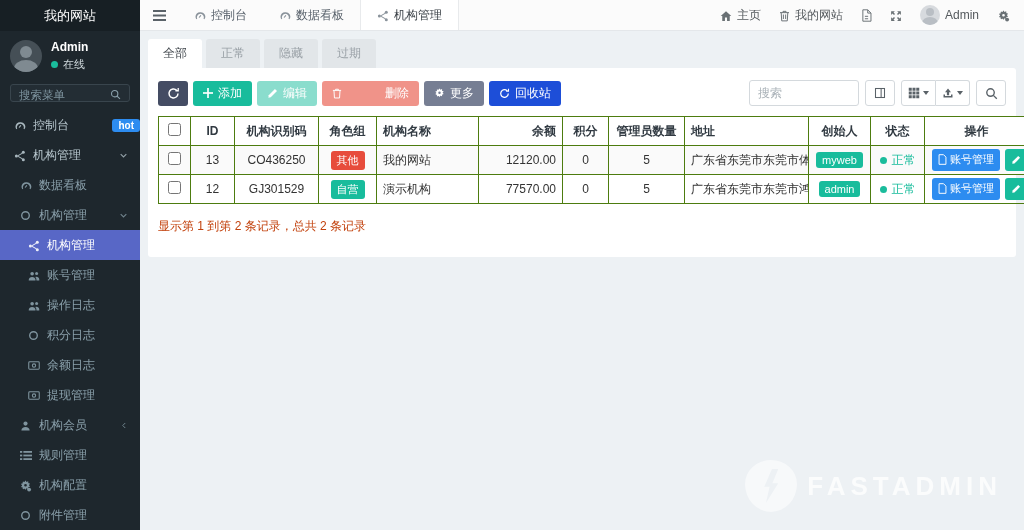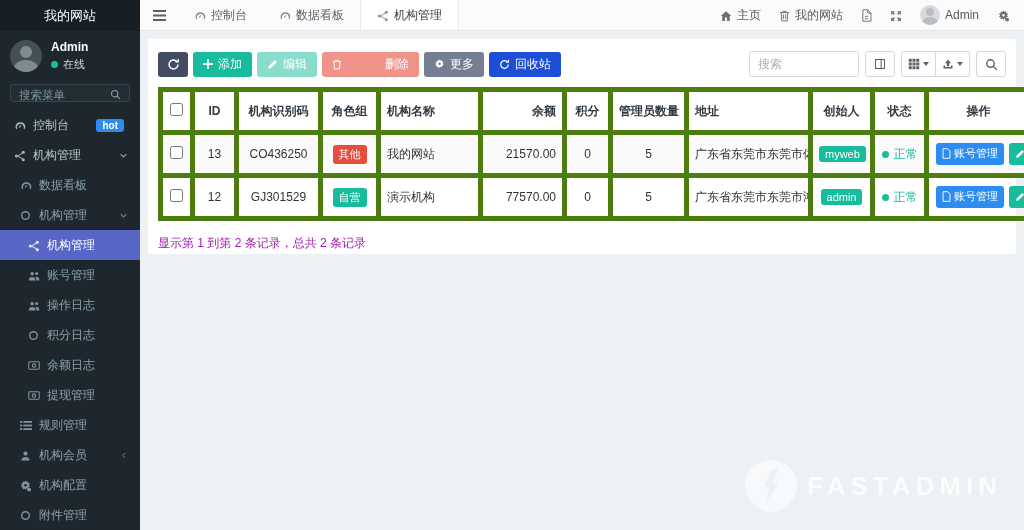--- a/index.html
+++ b/index.html
@@ -35,29 +35,29 @@
   .menu-search { margin:6px 10px 8px; height:18px; background:#232d34; border:1px solid #39454d; border-radius:3px; display:flex; align-items:flex-end; padding:0 8px; }
   .menu-search input { flex:1; background:transparent; border:0; outline:0; color:#cfd8dc; font-size:11.5px; width:80px; font-family:inherit; }
   .menu-search input::placeholder { color:#7e949f; }
   .menu { list-style:none; }
   .menu-item { height:30px; display:flex; align-items:center; gap:7px; color:#b8c7ce; cursor:pointer; padding-left:13px; font-size:12px; position:relative; }
   .menu-item.lv2 { padding-left:19px; }
   .menu-item.lv3 { padding-left:27px; }
   .menu-item.dim { color:#8aa0ab; }
   .menu-item.active { background:#5867c6; color:#fff; }
   .menu-item .mi { flex:0 0 13px; text-align:center; opacity:.9; }
-  .badge-hot { background:#2d8cf0; color:#fff; font-size:10px; font-weight:bold; padding:1px 6px; border-radius:3px; margin-left:auto; margin-right:16px; }
+  .badge-hot { background:#2d8cf0; color:#fff; font-size:10px; font-weight:bold; padding:1px 6px; border-radius:3px; margin-left:auto; margin-right:0; }
   .chev { margin-left:auto; margin-right:12px; opacity:.75; }
 
   
   .main { position:absolute; top:31px; left:140px; right:0; bottom:0; background:#edf1f4; padding:8px 8px 0; }
   .tabs { display:flex; gap:4px; align-items:flex-end; }
   .tab { padding:6px 15px; background:#e2e6e9; color:#9aa1a7; border-radius:3px 3px 0 0; cursor:pointer; }
   .tab.active { background:#fff; color:#41474d; }
-  .panel-body { background:#fff; border-radius:0 3px 3px 3px; padding:12px 10px 2px; }
+  .panel-body { background:#fff; border-radius:0 3px 3px 3px; padding:12px 10px 22px; }
 
   .toolbar { display:flex; align-items:center; }
   .btn { height:25px; border:0; border-radius:3px; color:#fff; font-size:12px; padding:0 10px; margin-right:5px; display:inline-flex; align-items:center; gap:5px; cursor:pointer; font-family:inherit; }
   .btn-refresh { background:#444c63; width:30px; justify-content:center; padding:0; }
   .btn-add { background:#18bc9c; }
   .btn-edit { background:#18bc9c; opacity:.5; }
   .btn-del { background:#e74c3c; opacity:.6;gap:43px; }
   .btn-more { background:#767e93; }
   .btn-recycle { background:#1d4ed8; }
   .toolbar-right { margin-left:auto; display:flex; align-items:center; }
@@ -66,31 +66,31 @@
   .icon-btn { height:26px; min-width:30px; background:#fff; border:1px solid #d4d9dd; color:#5a6268; display:inline-flex; align-items:center; justify-content:center; gap:3px; cursor:pointer; padding:0 6px; }
   .icon-btn.first { border-radius:3px; margin-right:6px; }
   .grp { display:inline-flex; margin-right:6px; }
   .grp .icon-btn:first-child { border-radius:3px 0 0 3px; }
   .grp .icon-btn:last-child { border-radius:0 3px 3px 0; border-left:0; }
   .icon-btn.last { border-radius:3px; }
   .caret { width:0; height:0; border-left:3.5px solid transparent; border-right:3.5px solid transparent; border-top:4px solid #5a6268; }
 
   
   table { width:100%; border-collapse:collapse; margin-top:10px; table-layout:fixed; }
-  th,td { border:5px solid #4d7c0f; height:43px; padding:2px 6px; text-align:center; font-size:12px; overflow:hidden; white-space:nowrap; }
+  th,td { border:1px solid #4d7c0f; height:29px; padding:2px 6px; text-align:center; font-size:12px; overflow:hidden; white-space:nowrap; }
   th { font-weight:bold; color:#313a42; background:#fff; }
   tbody tr:nth-child(odd) { background:#fafafa; }
   .al { text-align:left; } .ar { text-align:right; }
   .lbl { display:inline-block; color:#fff; font-size:11px; padding:2px 6px; border-radius:3px; }
   .lbl-danger { background:#e74c3c; } .lbl-success { background:#18bc9c; }
   .status { color:#18bc9c; display:inline-flex; align-items:center; gap:5px; }
   .abtn { height:22px; border:0; border-radius:3px; color:#fff; font-size:11px; display:inline-flex; align-items:center; justify-content:center; gap:3px; cursor:pointer; padding:0 6px; margin:0 1px; font-family:inherit; }
   .abtn-acct { background:#2d8cf0; } .abtn-edit { background:#18bc9c; width:22px; padding:0; }
 
-  .records { margin-top:14px; color:#a21caf; font-size:12px; }
+  .records { margin-top:14px; color:#c2410c; font-size:12px; }
 
   
   .watermark { position:absolute; right:22px; bottom:18px; display:flex; align-items:center; gap:10px; pointer-events:none; }
   .wm-logo { width:52px; height:52px; border-radius:50% 50% 50% 50%/46% 46% 54% 54%; background:rgba(255,255,255,.55); position:relative; }
   .wm-logo:before { content:""; position:absolute; left:19px; top:9px; width:14px; height:34px; background:#edf1f4; clip-path:polygon(55% 0,100% 0,58% 42%,100% 42%,12% 100%,38% 52%,0 52%); }
   .wm-text { font-size:26px; font-weight:bold; letter-spacing:5px; color:rgba(255,255,255,.75); }
 </style>
 </head>
 <body>
 
@@ -265,57 +265,63 @@
       <span>余额日志</span>
     </li>
     <li class="menu-item lv3 dim">
       <span class="mi"><svg width="12" height="11" viewBox="0 0 16 14" fill="none" stroke="currentColor" stroke-width="1.4">
             <rect x="1" y="2" width="14" height="10" rx="1.2"></rect>
             <circle cx="8" cy="7" r="2.2"></circle>
           </svg></span>
       <span>提现管理</span>
     </li>
     <li class="menu-item lv2 dim">
+      <span class="mi"><svg width="11" height="12" viewBox="0 0 16 16" fill="currentColor">
+            <circle cx="8" cy="4.5" r="3"></circle>
+            <path d="M2 14.5c0-3 2.6-5 6-5s6 2 6 5z"></path>
+          </svg></span>
+      <span>机构会员</span>
+      <span class="chev"><svg width="8" height="9" viewBox="0 0 16 16" fill="none" stroke="currentColor" stroke-width="2">
+            <path d="M10.5 3 5.5 8l5 5"></path>
+          </svg></span>
+    </li>
+    <li class="menu-item lv2 dim">
       <span class="mi"><svg width="12" height="11" viewBox="0 0 16 14" fill="currentColor">
             <rect x="0" y="1" width="3" height="2.4"></rect>
             <rect x="4.5" y="1" width="11.5" height="2.4"></rect>
             <rect x="0" y="5.8" width="3" height="2.4"></rect>
             <rect x="4.5" y="5.8" width="11.5" height="2.4"></rect>
             <rect x="0" y="10.6" width="3" height="2.4"></rect>
             <rect x="4.5" y="10.6" width="11.5" height="2.4"></rect>
           </svg></span>
       <span>规则管理</span>
     </li>
     <li class="menu-item lv2 dim">
-      <span class="mi"><svg width="11" height="12" viewBox="0 0 16 16" fill="currentColor">
-            <circle cx="8" cy="4.5" r="3"></circle>
-            <path d="M2 14.5c0-3 2.6-5 6-5s6 2 6 5z"></path>
-          </svg></span>
-      <span>机构会员</span>
-      <span class="chev"><svg width="8" height="9" viewBox="0 0 16 16" fill="none" stroke="currentColor" stroke-width="2">
-            <path d="M10.5 3 5.5 8l5 5"></path>
-          </svg></span>
-    </li>
-    <li class="menu-item lv2 dim">
       <span class="mi"><svg width="13" height="12" viewBox="0 0 16 16" fill="currentColor">
             <path d="M6 2.5 7 2.3l.4-1.3h1.2L9 2.3l1 .2.9-.9 1 .7-.3 1.2.6.8 1.3.1.3 1.1-1.1.8v1l1.1.8-.3 1.1-1.3.1-.6.8.3 1.2-1 .7-.9-.9-1 .2-.4 1.3H7.4L7 11.7l-1-.2-.9.9-1-.7.3-1.2-.6-.8-1.3-.1L2.2 8.5l1.1-.8v-1l-1.1-.8.3-1.1 1.3-.1.6-.8-.3-1.2 1-.7zM8 5.2A1.8 1.8 0 1 0 8 8.8 1.8 1.8 0 0 0 8 5.2z"></path>
             <circle cx="12.8" cy="12.8" r="2.6"></circle>
           </svg></span>
       <span>机构配置</span>
     </li>
     <li class="menu-item lv2 dim">
       <span class="mi"><svg width="11" height="11" viewBox="0 0 16 16" fill="none" stroke="currentColor" stroke-width="2">
             <circle cx="8" cy="8" r="5.5"></circle>
           </svg></span>
       <span>附件管理</span>
     </li>
   </ul>
 </aside>
 
 <main class="main">
+  <div class="tabs">
+    <div class="tab active">全部</div>
+    <div class="tab">正常</div>
+    <div class="tab">隐藏</div>
+    <div class="tab">过期</div>
+  </div>
   <div class="panel-body">
     <div class="toolbar">
       <button class="btn btn-refresh">
           <svg width="13" height="13" viewBox="0 0 16 16" fill="none" stroke="#fff" stroke-width="1.8">
             <path d="M13.5 8a5.5 5.5 0 1 1-1.6-3.9"></path>
             <path d="M13.8 1.2v3.4h-3.4" stroke-width="1.6" fill="none"></path>
           </svg>
         </button>
       <button class="btn btn-add">
           <svg width="10" height="10" viewBox="0 0 12 12" fill="#fff">
@@ -420,21 +426,21 @@
           <th>操作</th>
         </tr>
       </thead>
       <tbody>
         <tr>
           <td><input type="checkbox" style=""></td>
           <td>13</td>
           <td>CO436250</td>
           <td><span class="lbl lbl-danger">其他</span></td>
           <td class="al">我的网站</td>
-          <td class="ar">21570.00</td>
+          <td class="ar">12120.00</td>
           <td>0</td>
           <td>5</td>
           <td class="al">广东省东莞市东莞市体育路</td>
           <td><span class="lbl lbl-success">myweb</span></td>
           <td><span class="status">
                 <span class="dot"></span>
                 <span>正常</span>
               </span></td>
           <td>
             <button class="abtn abtn-acct">

